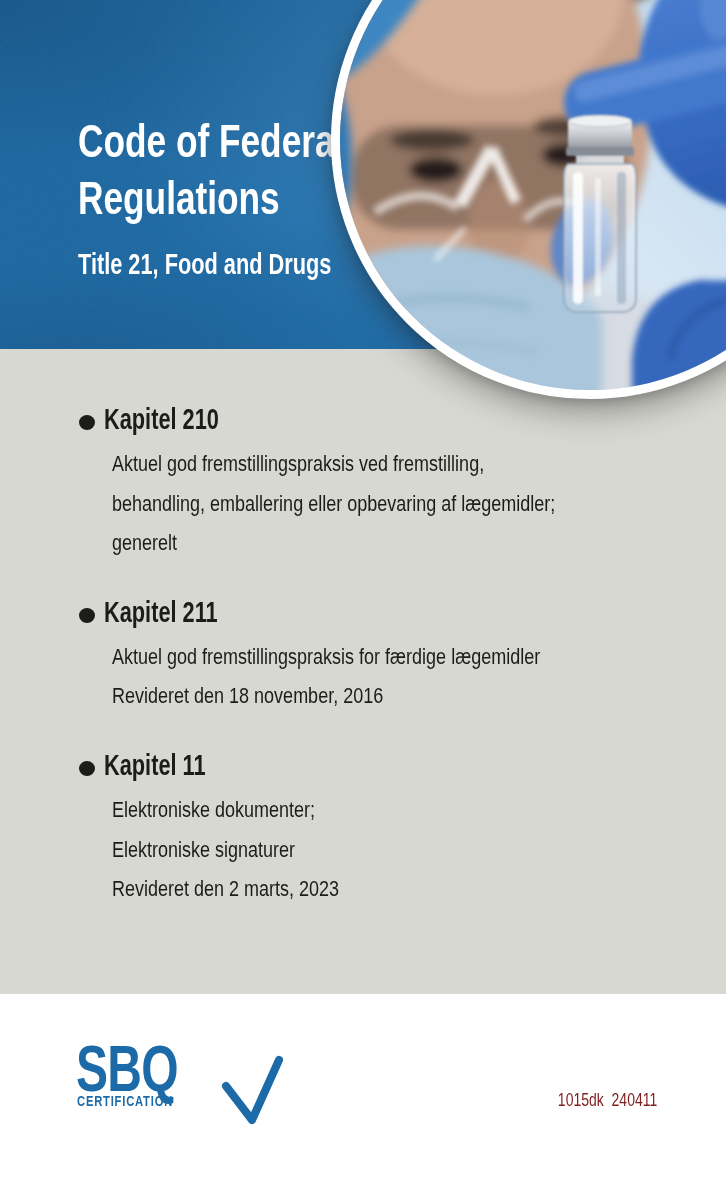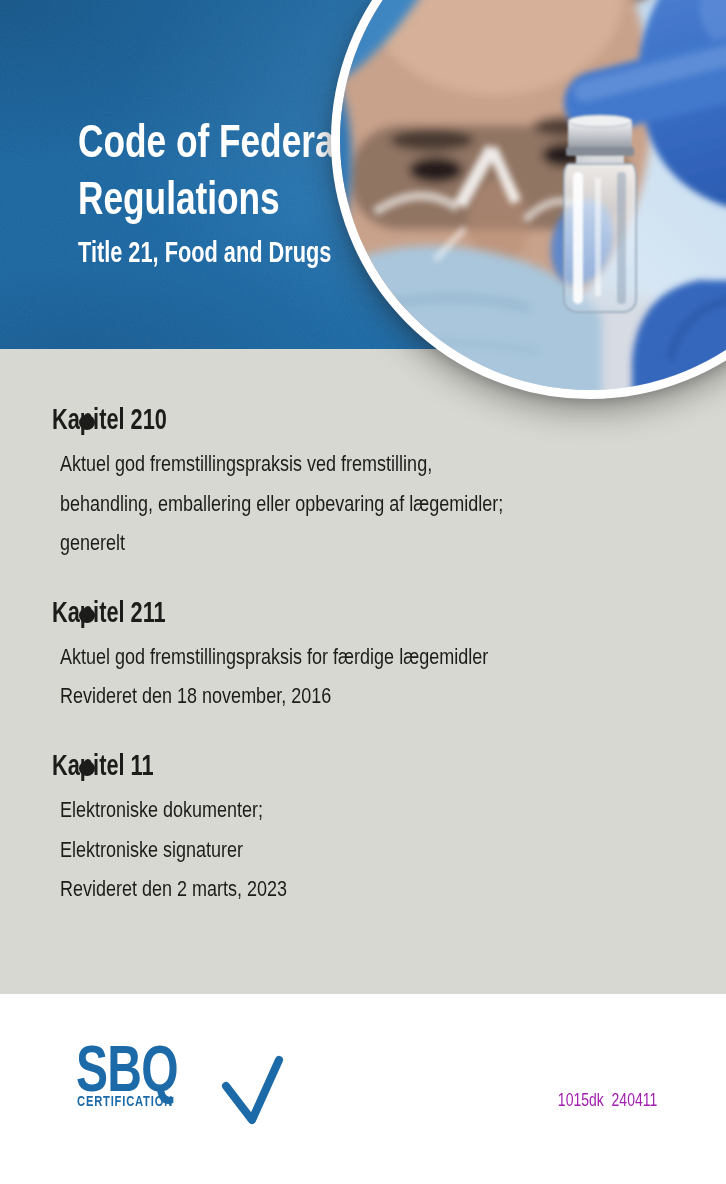--- a/index.html
+++ b/index.html
@@ -14,21 +14,21 @@
     position:absolute; top:0; left:0; width:726px; height:349px;
     background:
       radial-gradient(120% 150% at 70% 35%, rgba(255,255,255,0.10) 0%, rgba(255,255,255,0) 45%),
       radial-gradient(160% 170% at 0% 0%, rgba(0,20,40,0.28) 0%, rgba(0,20,40,0) 45%),
       radial-gradient(150% 160% at 10% 110%, rgba(0,15,35,0.22) 0%, rgba(0,15,35,0) 40%);
     background-color:var(--header-blue,#1e6fad);
   }
   .header-texture { position:absolute; top:0; left:0; display:block; opacity:.5; }
   .title-block { position:absolute; left:78px; top:112px; color:#ffffff; }
   .title-block h1 { margin:0; font-size:47px; line-height:57px; font-weight:bold; }
-  .subtitle { margin-top:4px; font-size:29px; line-height:44px; font-weight:bold; }
+  .subtitle { margin-top:16px; font-size:29px; line-height:44px; font-weight:bold; }
   .lang-pair { font-size:29px; line-height:44px; font-weight:bold; }
   
   .cx  { display:inline-block; transform:scaleX(0.80); transform-origin:0 50%; white-space:pre; }
   .cxt { transform:scaleX(0.75); }
   .cxh { transform:scaleX(0.75); }
   .cxl { transform:scaleX(0.75); }
   .cxr { transform-origin:100% 50%; }
   
   .photo-circle {
     position:absolute; left:331px; top:-119px; width:500px; height:500px;
@@ -36,34 +36,34 @@
     background:#cfe0ef; z-index:3;
     box-shadow:0 14px 30px rgba(30,30,30,0.35), 0 4px 10px rgba(30,30,30,0.18);
   }
   .photo-circle svg { display:block; }
   
   .content {
     position:absolute; top:349px; left:0; width:726px; height:645px;
     background:var(--body-gray,#d8d8d2);
   }
   .chapters { margin:0; padding:49px 0 0 0; list-style:none; }
-  .chapters li { position:relative; padding-left:52px; margin-bottom:32px; }
+  .chapters li { position:relative; padding-left:104px; margin-bottom:32px; }
   .bullet {
     position:absolute; left:79px; top:17px; width:16px; height:15px;
     border-radius:50%; background:var(--text-dark,#1c1c1a);
   }
   .chapters h3 { margin:0; font-size:29px; line-height:42px; font-weight:bold; }
   .chapters p  { margin:8px; font-size:22.5px; line-height:31.6px; font-weight:normal; }
   
   .footer { position:absolute; top:994px; left:0; width:726px; height:190px; background:var(--footer-white,#ffffff); }
   .logo { position:absolute; left:76px; top:1040px; width:220px; height:90px; color:var(--logo-blue,#1c6ba8); }
   .logo-text { position:absolute; left:0; top:0; font-size:64px; line-height:58px; font-weight:bold; letter-spacing:-1px; }
   .logo-check { position:absolute; left:140px; top:8px; }
   .logo-sub { position:absolute; left:1px; top:53px; font-size:14px; line-height:16px; font-weight:bold; letter-spacing:1px; }
-  .doc-code { position:absolute; right:69px; top:1089px; font-size:17.5px; line-height:22px; color:#a21caf; }
+  .doc-code { position:absolute; right:69px; top:1089px; font-size:17.5px; line-height:22px; color:#7f1d1d; }
 </style>
 </head>
 <body>
 
 <div class="cover">
 
   <header class="header">
     <svg class="header-texture" width="726" height="349" aria-hidden="true">
       <filter id="grain">
           <feTurbulence type="fractalNoise" baseFrequency="0.55" numOctaves="2" stitchTiles="stitch"></feTurbulence>

